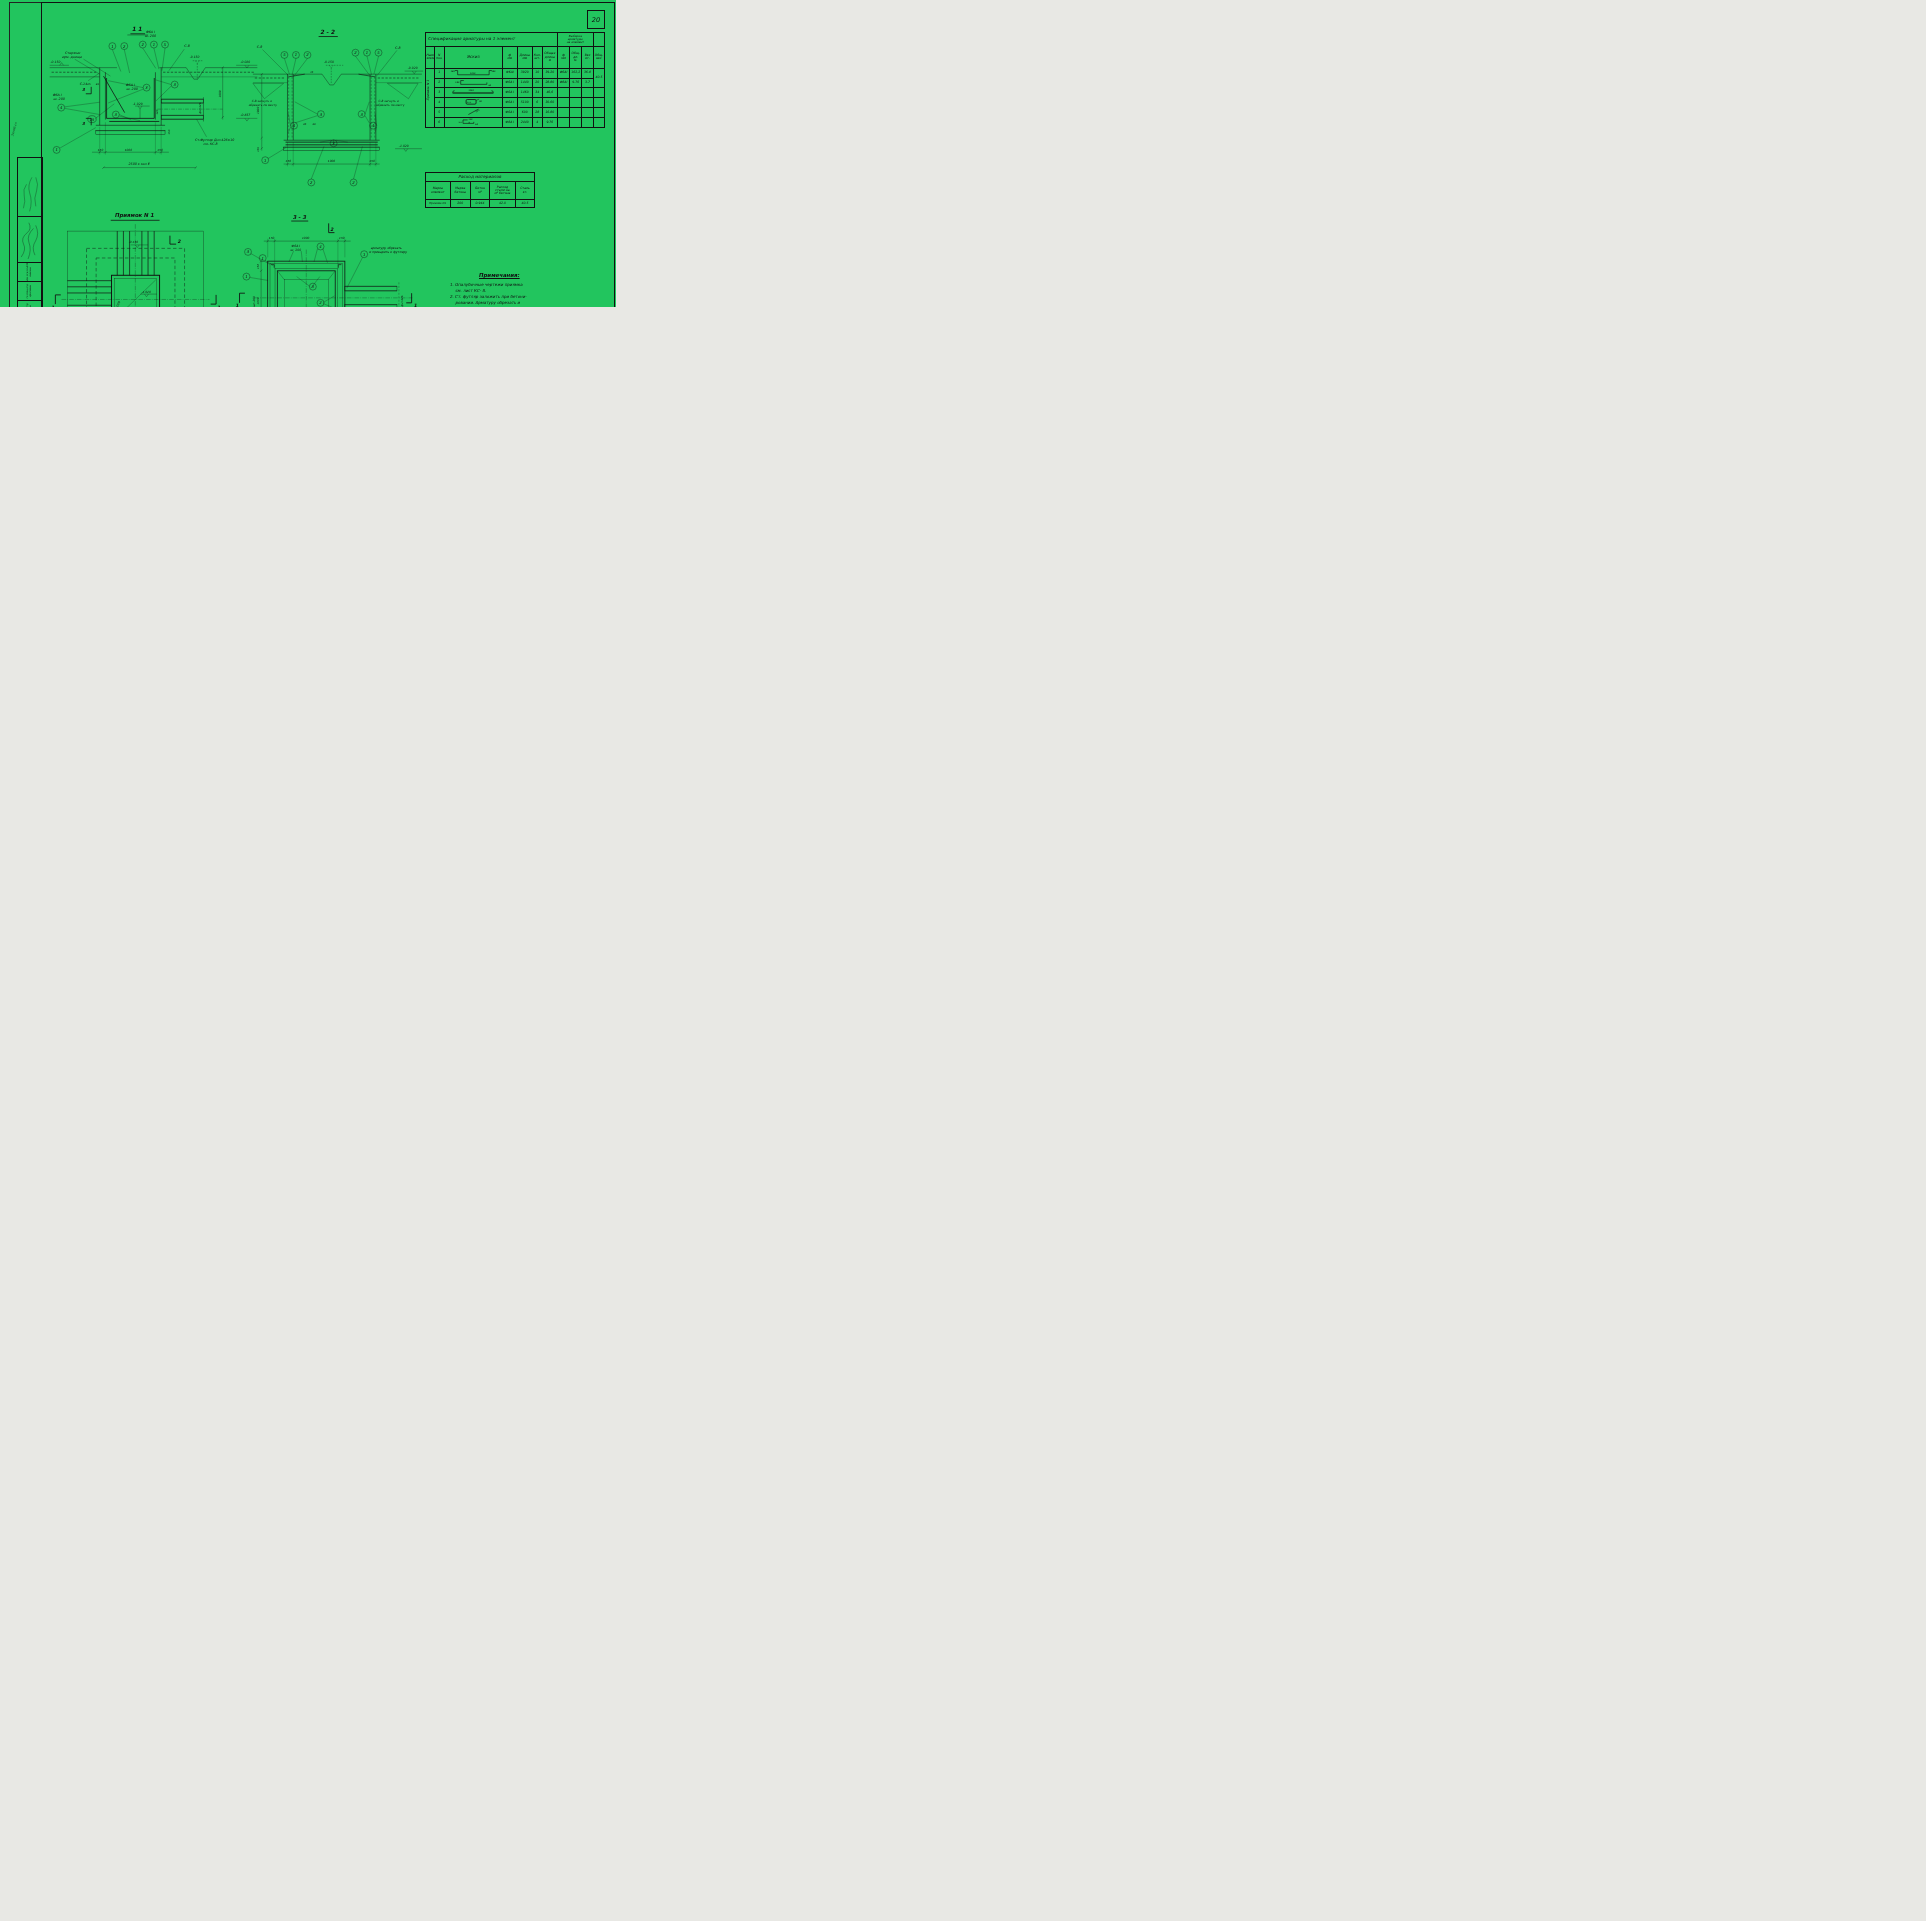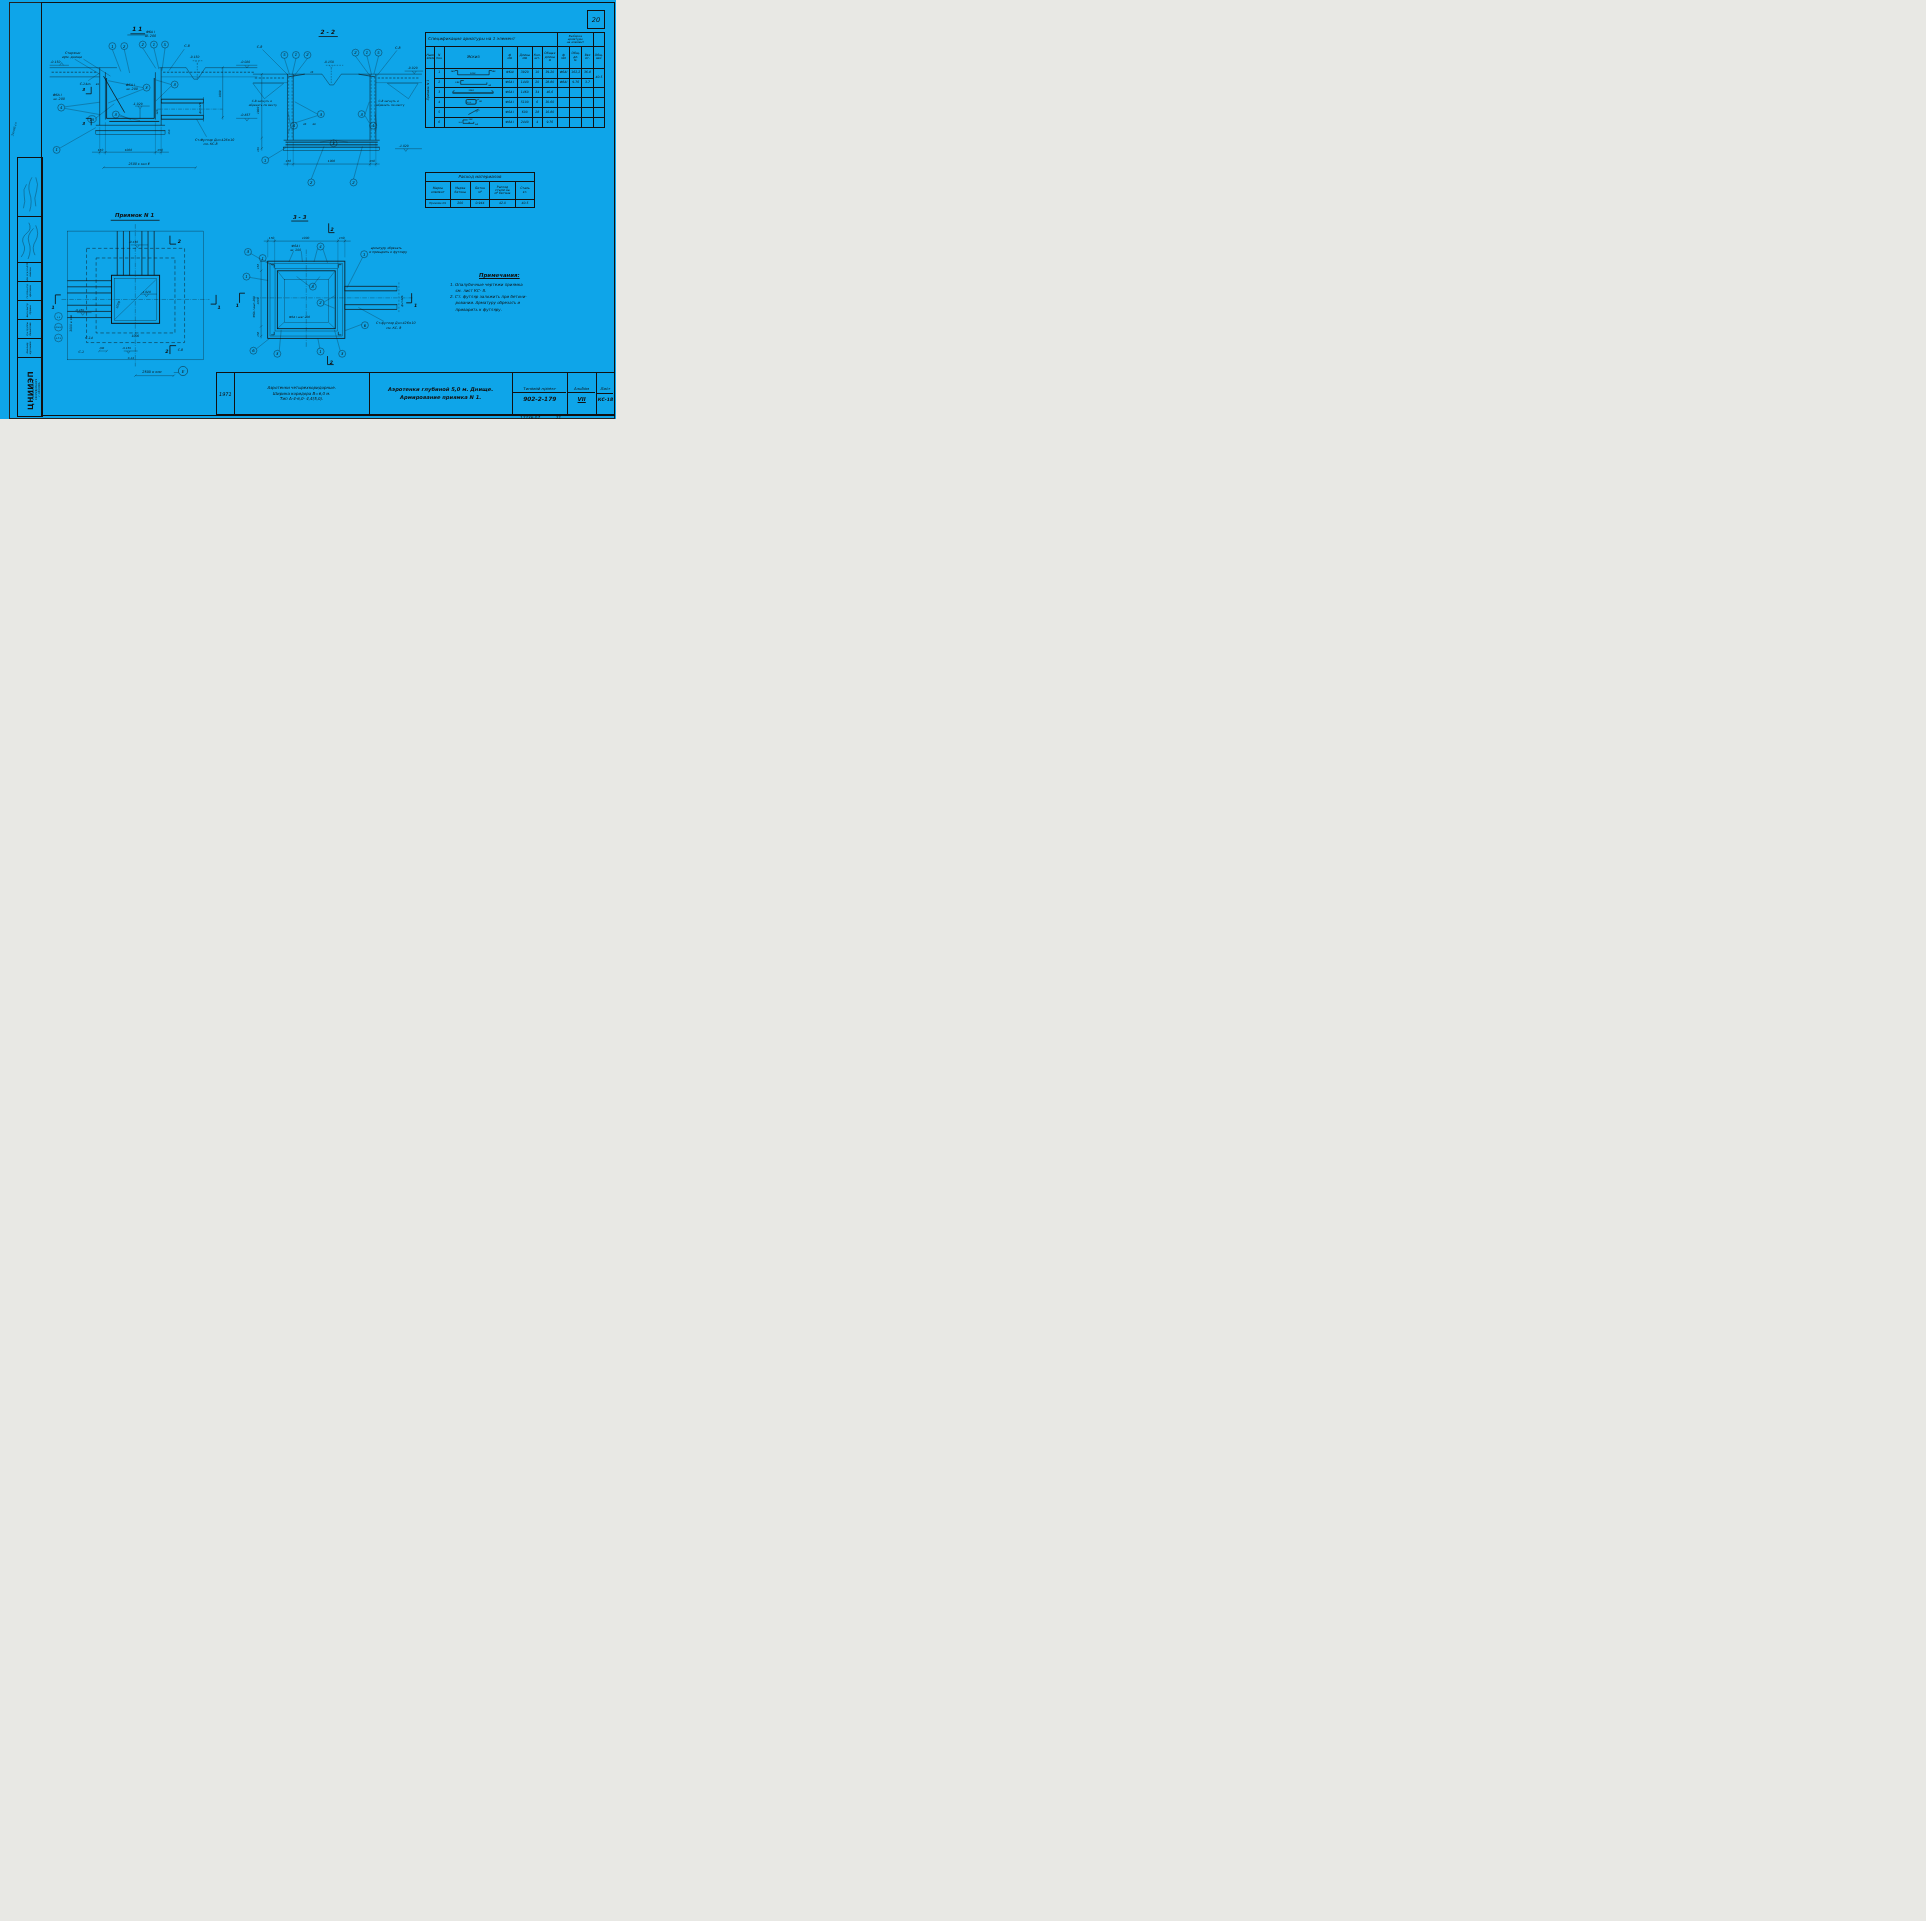--- a/index.html
+++ b/index.html
@@ -1,16 +1,16 @@
 <!DOCTYPE html>
 <html style="font-size:6.2px"><head>
 <meta charset="utf-8">
 <style>
   html,body{margin:0;padding:0;background:#e8e8e4;}
-  #sheet{position:relative;width:616px;height:419px;background:#0ea5e9;color:#111;
+  #sheet{position:relative;width:616px;height:307px;background:#22c55e;color:#111;
          font-family:"DejaVu Sans",sans-serif;overflow:hidden;}
   .abs{position:absolute;}
   .frame{border:0.4px solid #222;}
   .frame-main{border:1px solid #111;}
   .it{font-style:italic;}
   .pre{white-space:pre-line;}
   svg text{font-family:"DejaVu Sans",sans-serif;font-style:italic;fill:#111;}
   svg .tt{font-weight:bold;}
   svg line,svg path,svg rect,svg circle,svg ellipse,svg polyline,svg polygon{stroke:#111;fill:none;}
   .ttab{border-collapse:collapse;table-layout:fixed;}

